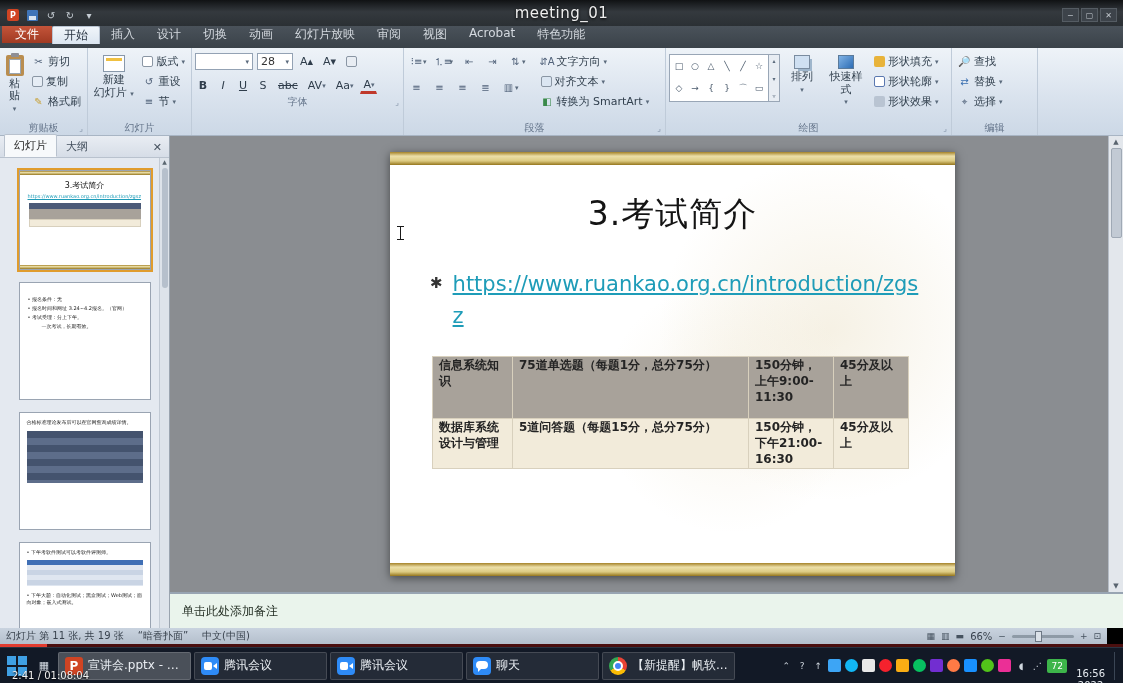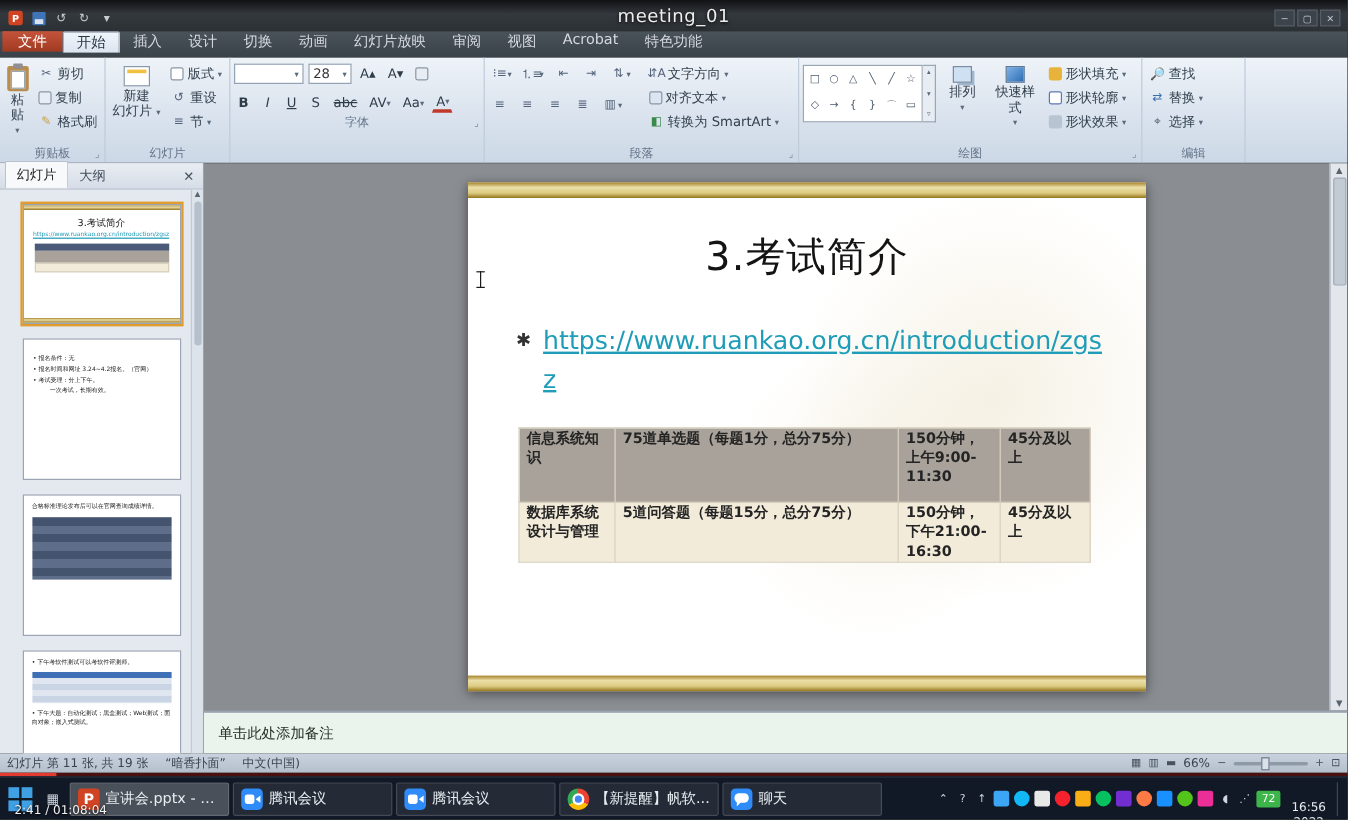--- a/index.html
+++ b/index.html
@@ -103,21 +103,21 @@
   .stable td{font-size:12px;font-weight:bold;color:#242424;padding:0 6px;vertical-align:top;border:1px solid #d8d0bd;line-height:1.35;}
   .stable tr.r0 td{background:#a8a29a;height:62px;}
   .stable tr.r1 td{background:#f2ebda;height:46px;}
 
   .ibeam{position:absolute;left:226px;top:90px;width:9px;height:14px;background:linear-gradient(#1a1a1a,#1a1a1a) center/1px 100% no-repeat;}
   .ibeam::before,.ibeam::after{content:"";position:absolute;left:1px;right:1px;height:1px;background:#1a1a1a;}
   .ibeam::before{top:0;} .ibeam::after{bottom:0;}
 
   
   .notes{height:36px;background:#eaf4ec;border-top:2px solid #98a4b2;font-size:12px;color:#1f2a1f;padding:9px 12px;}
-  .statusbar{position:absolute;left:0;right:0;top:628px;height:16px;background:linear-gradient(#c9d3df,#b4bfcc);display:flex;align-items:center;font-size:10px;color:#39434e;padding:0 6px;gap:14px;}
+  .statusbar{position:absolute;left:0;right:16px;top:628px;height:16px;background:linear-gradient(#c9d3df,#b4bfcc);display:flex;align-items:center;font-size:10px;color:#39434e;padding:0 6px;gap:14px;}
   .sb-right{margin-left:auto;display:flex;align-items:center;gap:6px;}
   .viewic{font-size:9px;color:#46525f;}
   .zslider{width:62px;height:3px;background:#8e9aa6;border-radius:2px;position:relative;}
   .zthumb{position:absolute;left:38%;top:-4px;width:7px;height:11px;background:#dbe1e8;border:1px solid #6d7885;}
   .progress{position:absolute;left:0;right:0;top:644px;height:3px;background:#4a0f0f;}
   .progress .fill{height:100%;width:4.2%;background:#e23c30;}
 
   
   .taskbar{position:absolute;left:0;right:0;top:647px;height:36px;background:#121926;border-top:1px solid #2a3442;display:flex;align-items:center;padding:0 4px;gap:3px;}
   .start{width:26px;height:26px;display:grid;grid-template-columns:9px 9px;gap:2px;place-content:center;}
@@ -570,26 +570,26 @@
     </div>
     <div class="app">
       <span class="ic-meet"></span>
       <span class="lbl">腾讯会议</span>
     </div>
     <div class="app">
       <span class="ic-meet"></span>
       <span class="lbl">腾讯会议</span>
     </div>
     <div class="app">
+      <span class="ic-chat"></span>
+      <span class="lbl">聊天</span>
+    </div>
+    <div class="app">
       <span class="ic-chrome"></span>
       <span class="lbl">【新提醒】帆软...</span>
-    </div>
-    <div class="app">
-      <span class="ic-chat"></span>
-      <span class="lbl">聊天</span>
     </div>
 
     <div class="tray">
       <span class="tglyph">⌃</span>
       <span class="tglyph">?</span>
       <span class="tglyph">↑</span>
       <span class="ticon" style="background:#3da5f5"></span>
       <span class="ticon round" style="background:#12b7f5"></span>
       <span class="ticon" style="background:#e8e8e8"></span>
       <span class="ticon round" style="background:#f5222d"></span>

